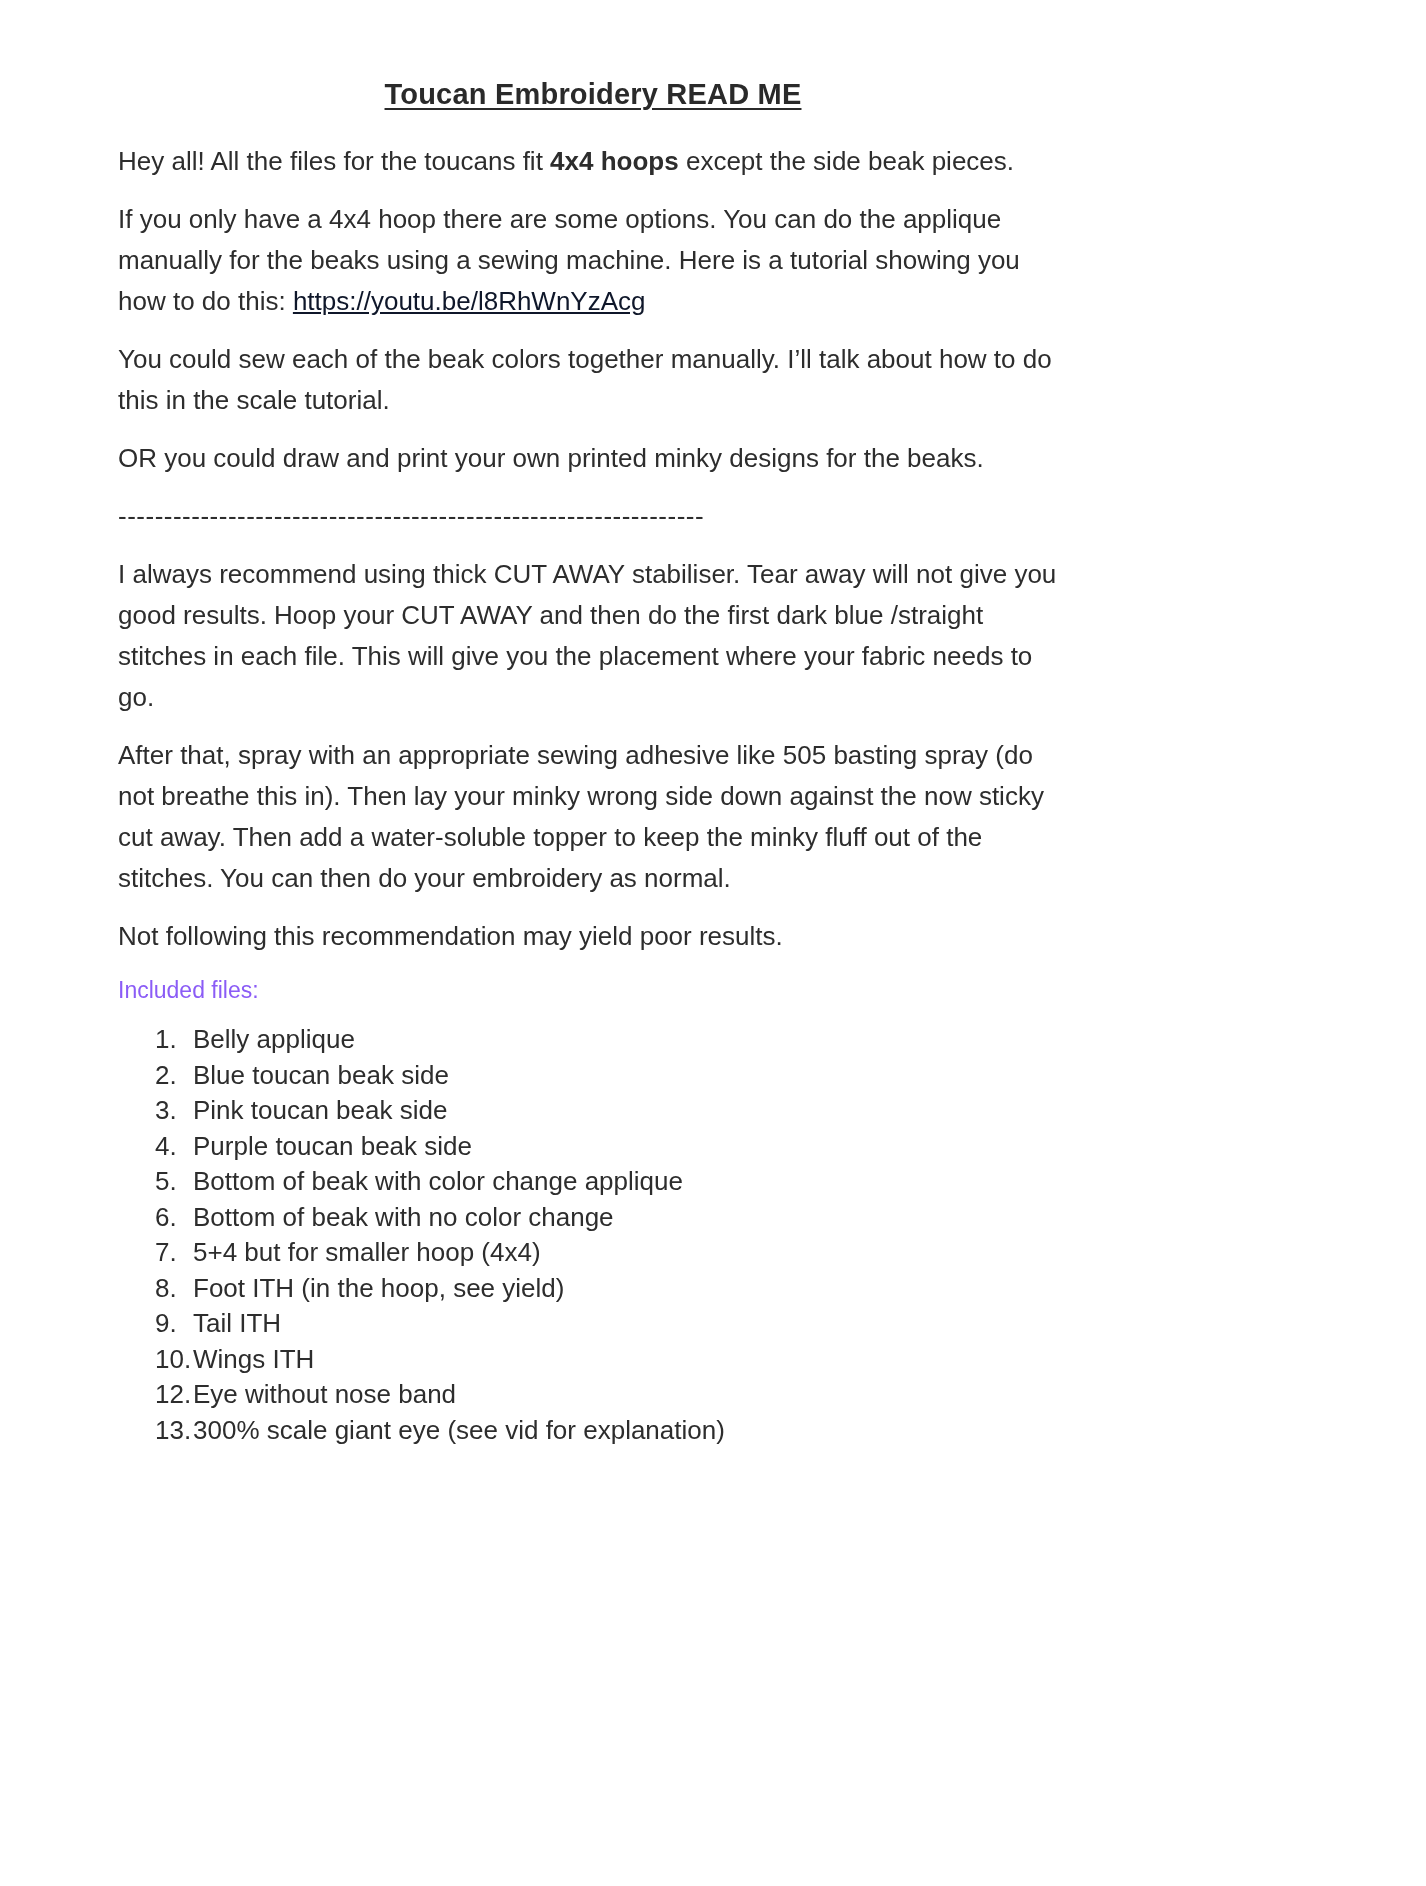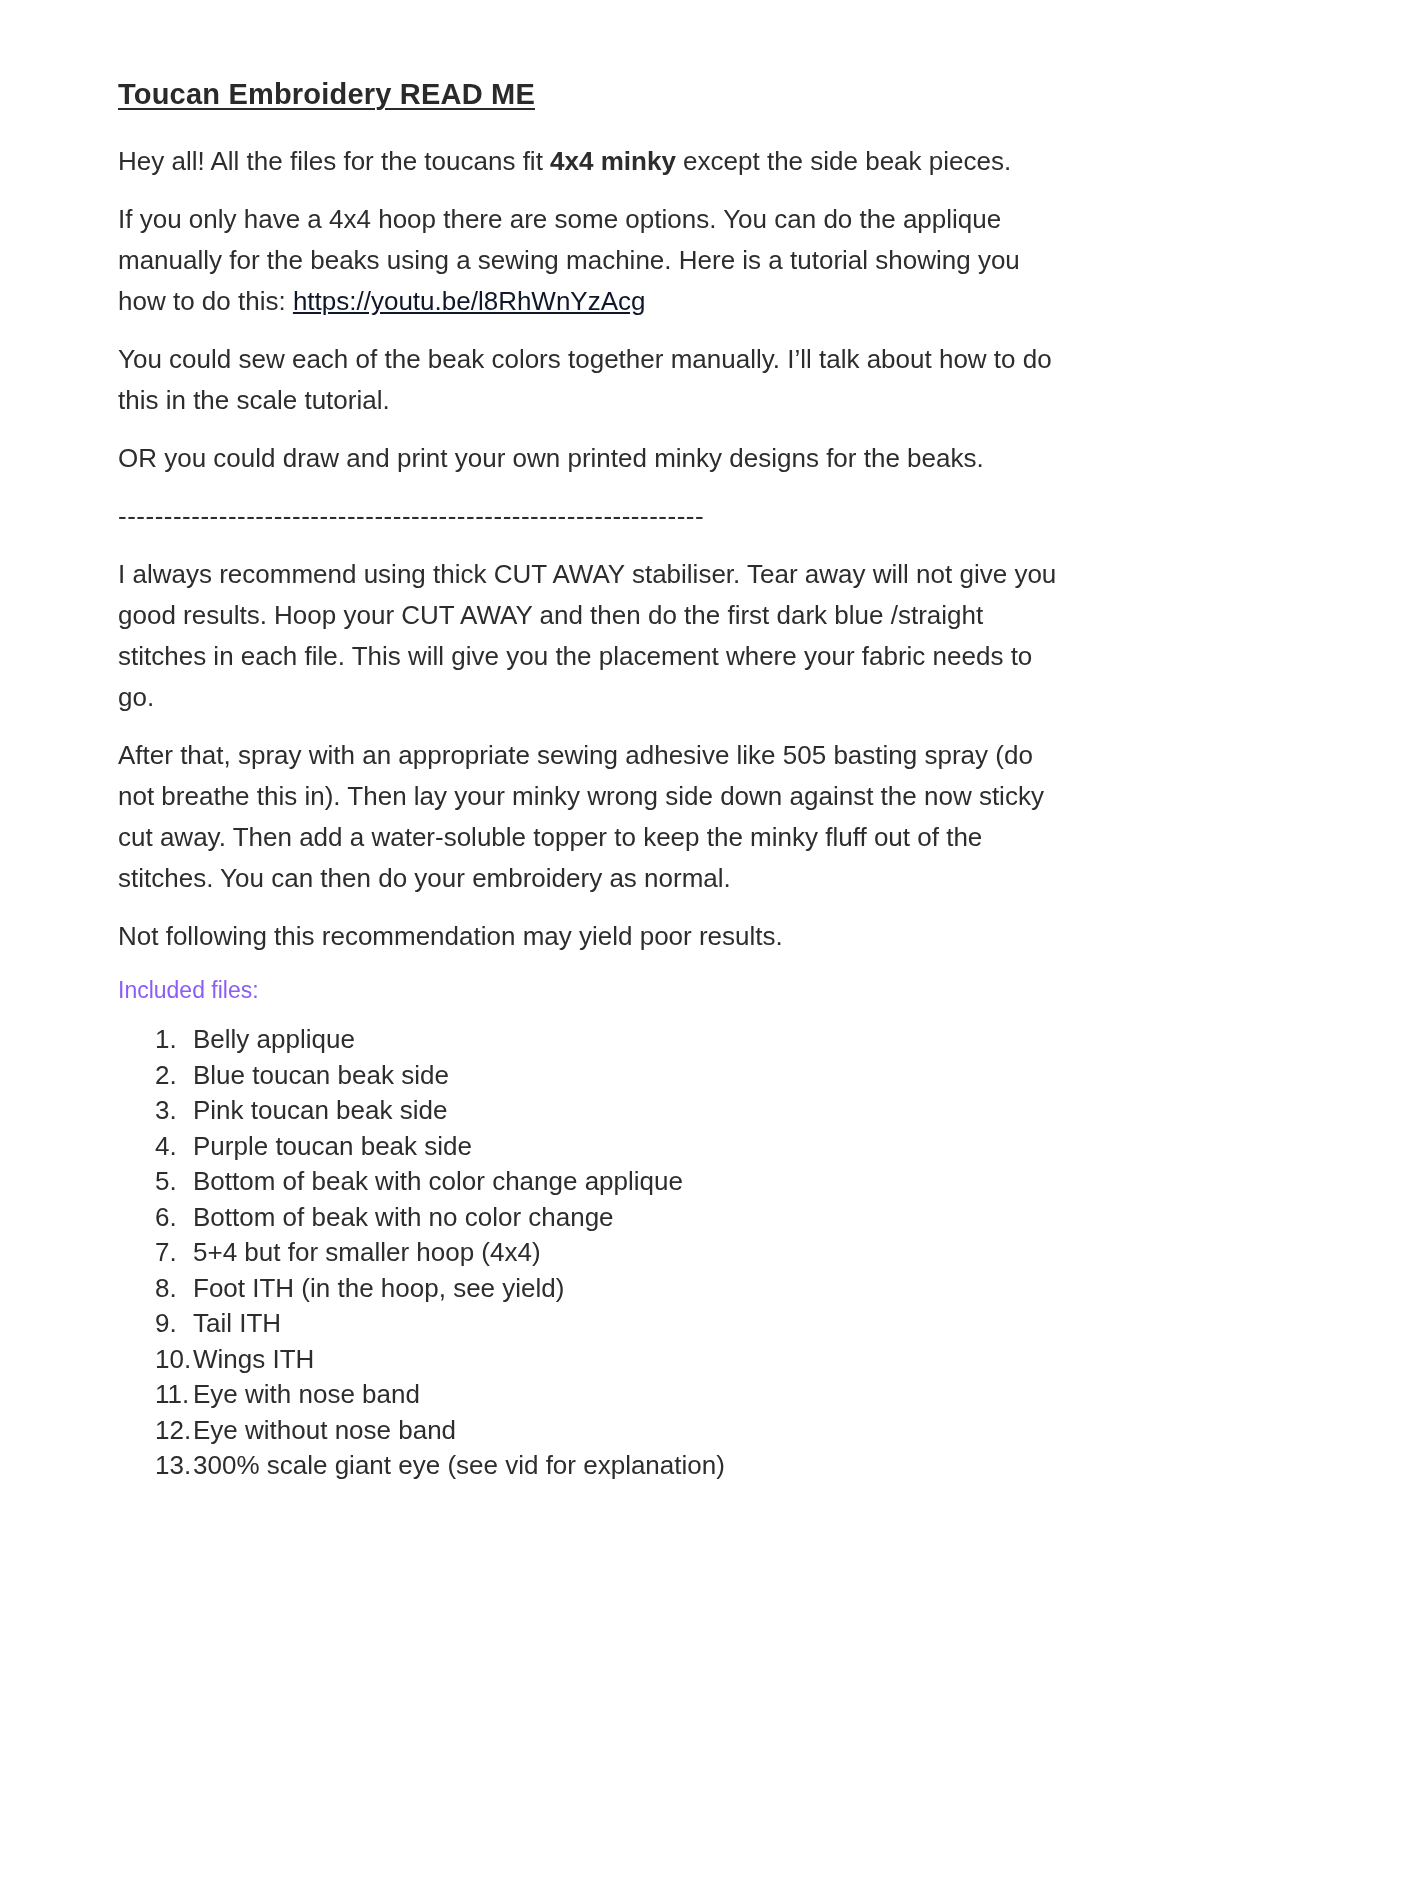--- a/index.html
+++ b/index.html
@@ -21,20 +21,21 @@
   }
   h1.doc-title {
     font-size: 29px;
     font-weight: 700;
     color: #2a2a2a;
     text-decoration: underline;
     text-decoration-thickness: 2px;
     text-underline-offset: 4px;
     margin: 0 0 30px 0;
     letter-spacing: 0.2px;
+    text-align: center;
   }
   p.body-par {
     font-size: 26px;
     line-height: 41px;
     margin: 0 0 17px 0;
     color: #2d2d2d;
   }
   p.divider {
     font-size: 26px;
     line-height: 41px;
@@ -74,21 +75,21 @@
   }
 </style>
 </head>
 <body>
 
 <div class="page">
   <div class="content">
 
     <h1 class="doc-title">Toucan Embroidery READ ME</h1>
 
-    <p class="body-par"><span>Hey all! All the files for the toucans fit </span><span class="bold-run">4x4 minky</span><span> except the side beak pieces.</span></p>
+    <p class="body-par"><span>Hey all! All the files for the toucans fit </span><span class="bold-run">4x4 hoops</span><span> except the side beak pieces.</span></p>
 
     <p class="body-par"><span>If you only have a 4x4 hoop there are some options. You can do the applique manually for the beaks using a sewing machine. Here is a tutorial showing you how to do this: </span><a class="link">https://youtu.be/l8RhWnYzAcg</a></p>
 
     <p class="body-par">You could sew each of the beak colors together manually. I’ll talk about how to do this in the scale tutorial.</p>
 
     <p class="body-par">OR you could draw and print your own printed minky designs for the beaks.</p>
 
     <p class="divider">----------------------------------------------------------------</p>
 
     <p class="body-par">I always recommend using thick CUT AWAY stabiliser. Tear away will not give you good results. Hoop your CUT AWAY and then do the first dark blue /straight stitches in each file. This will give you the placement where your fabric needs to go.</p>
@@ -134,24 +135,20 @@
       </div>
       <div class="file-row">
         <span class="file-num">9.</span>
         <span class="file-text">Tail ITH</span>
       </div>
       <div class="file-row">
         <span class="file-num">10.</span>
         <span class="file-text">Wings ITH</span>
       </div>
       <div class="file-row">
-        <span class="file-num">11.</span>
-        <span class="file-text">Eye with nose band</span>
-      </div>
-      <div class="file-row">
         <span class="file-num">12.</span>
         <span class="file-text">Eye without nose band</span>
       </div>
       <div class="file-row">
         <span class="file-num">13.</span>
         <span class="file-text">300% scale giant eye (see vid for explanation)</span>
       </div>
     </div>
 
   </div>

